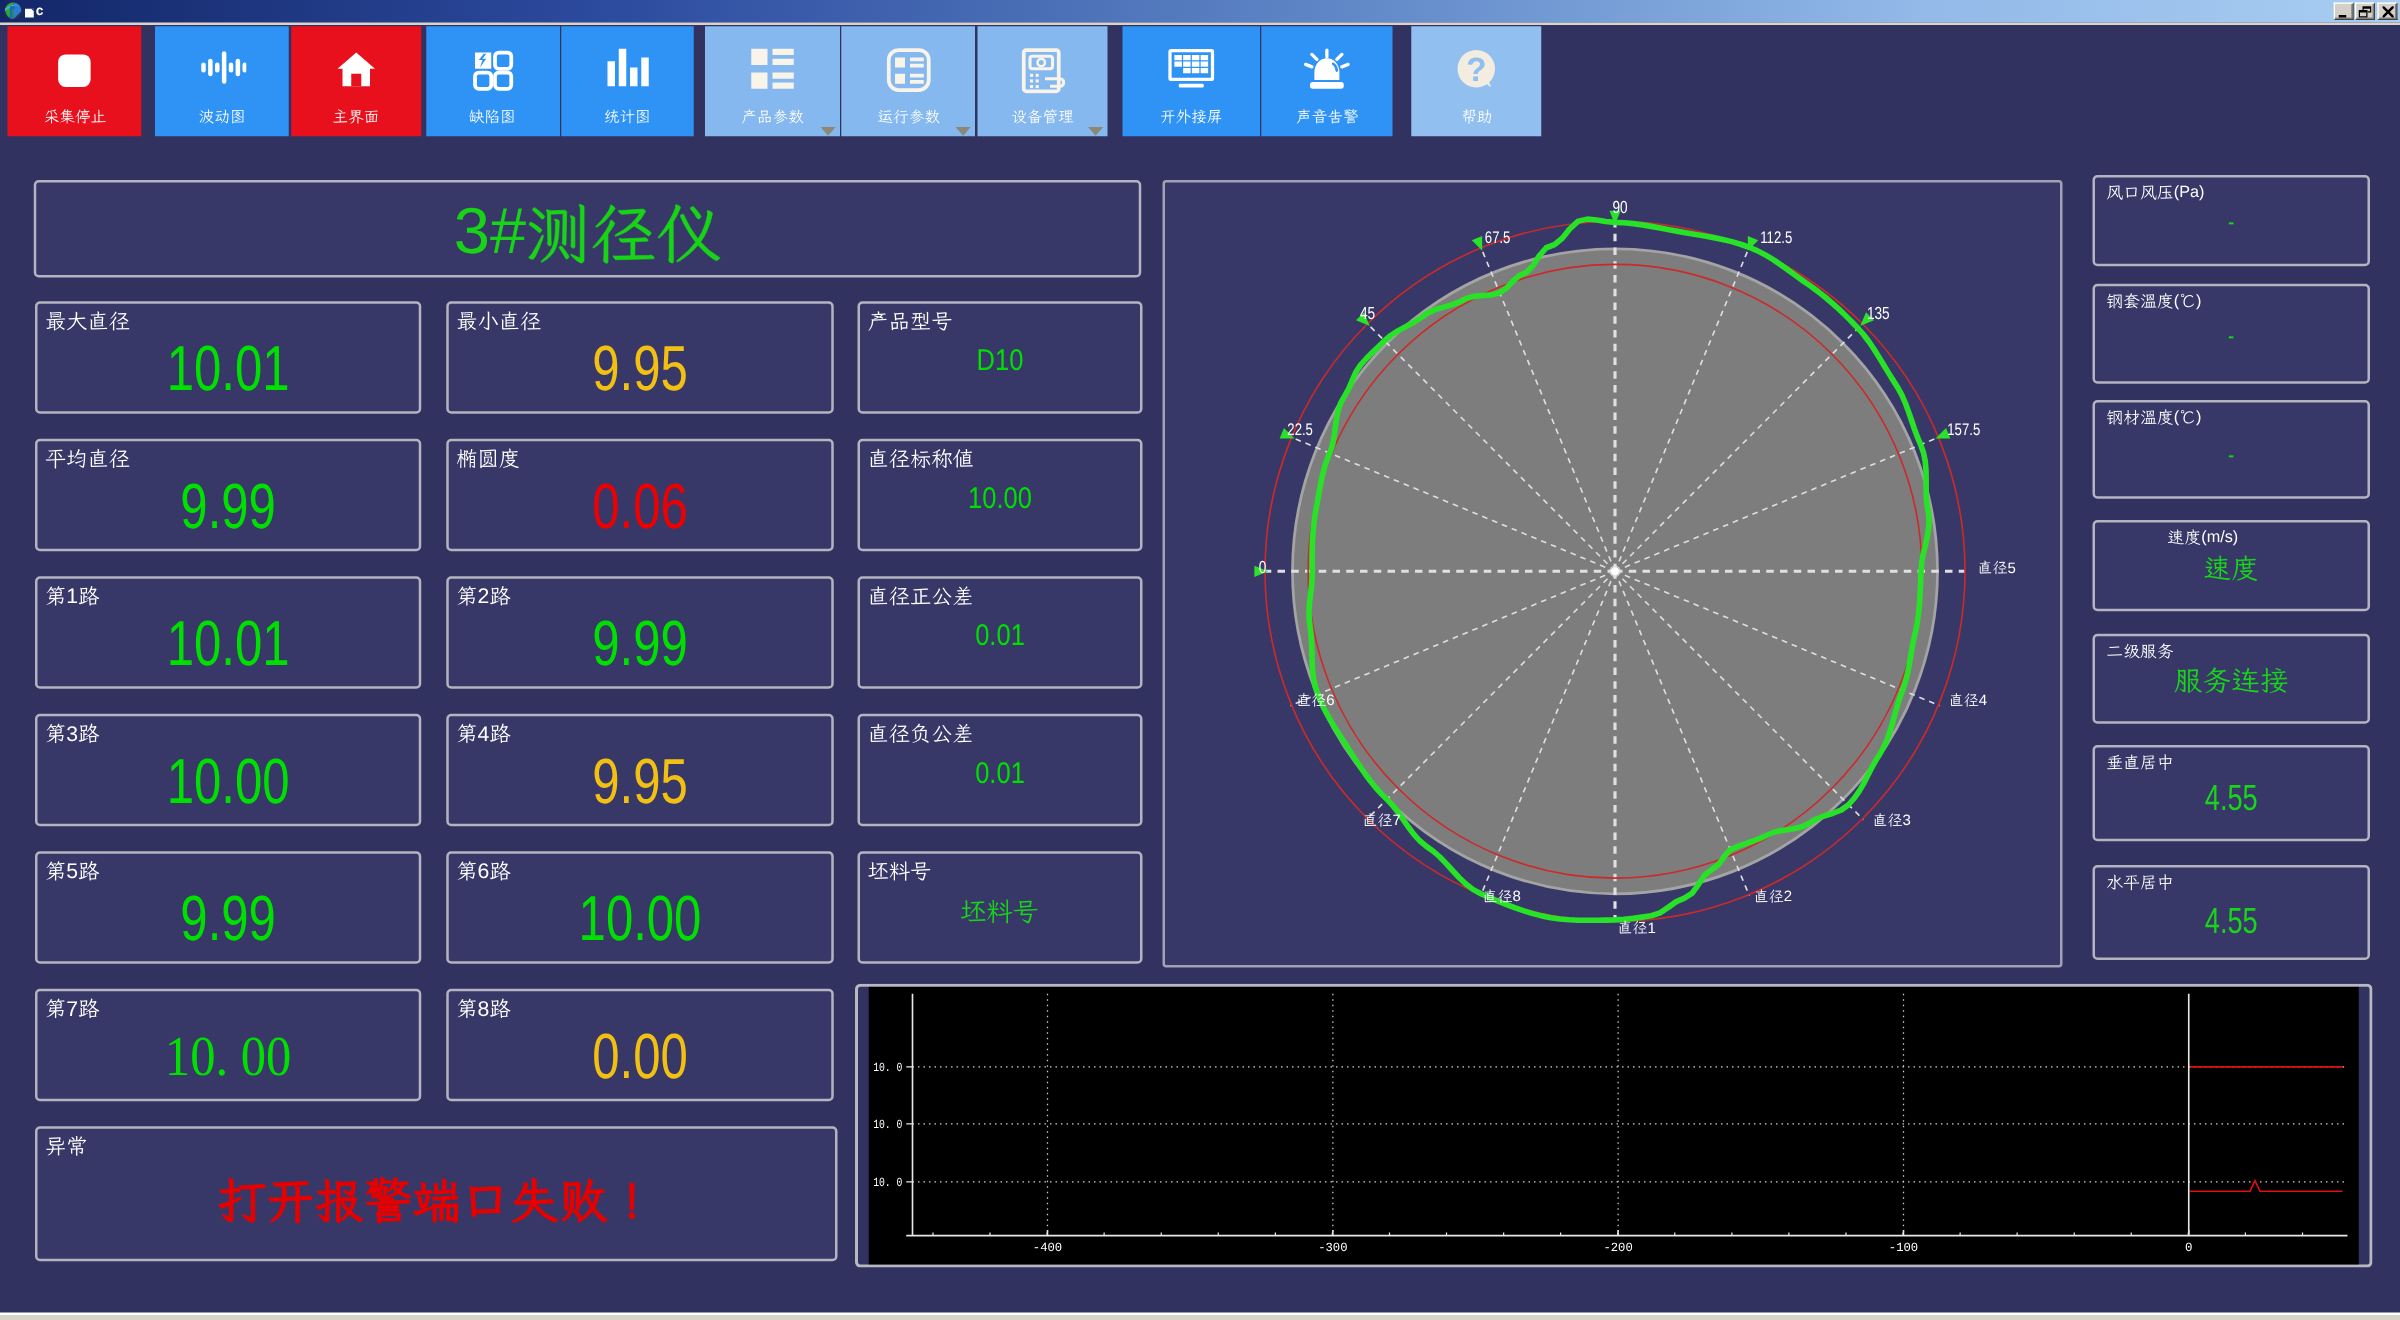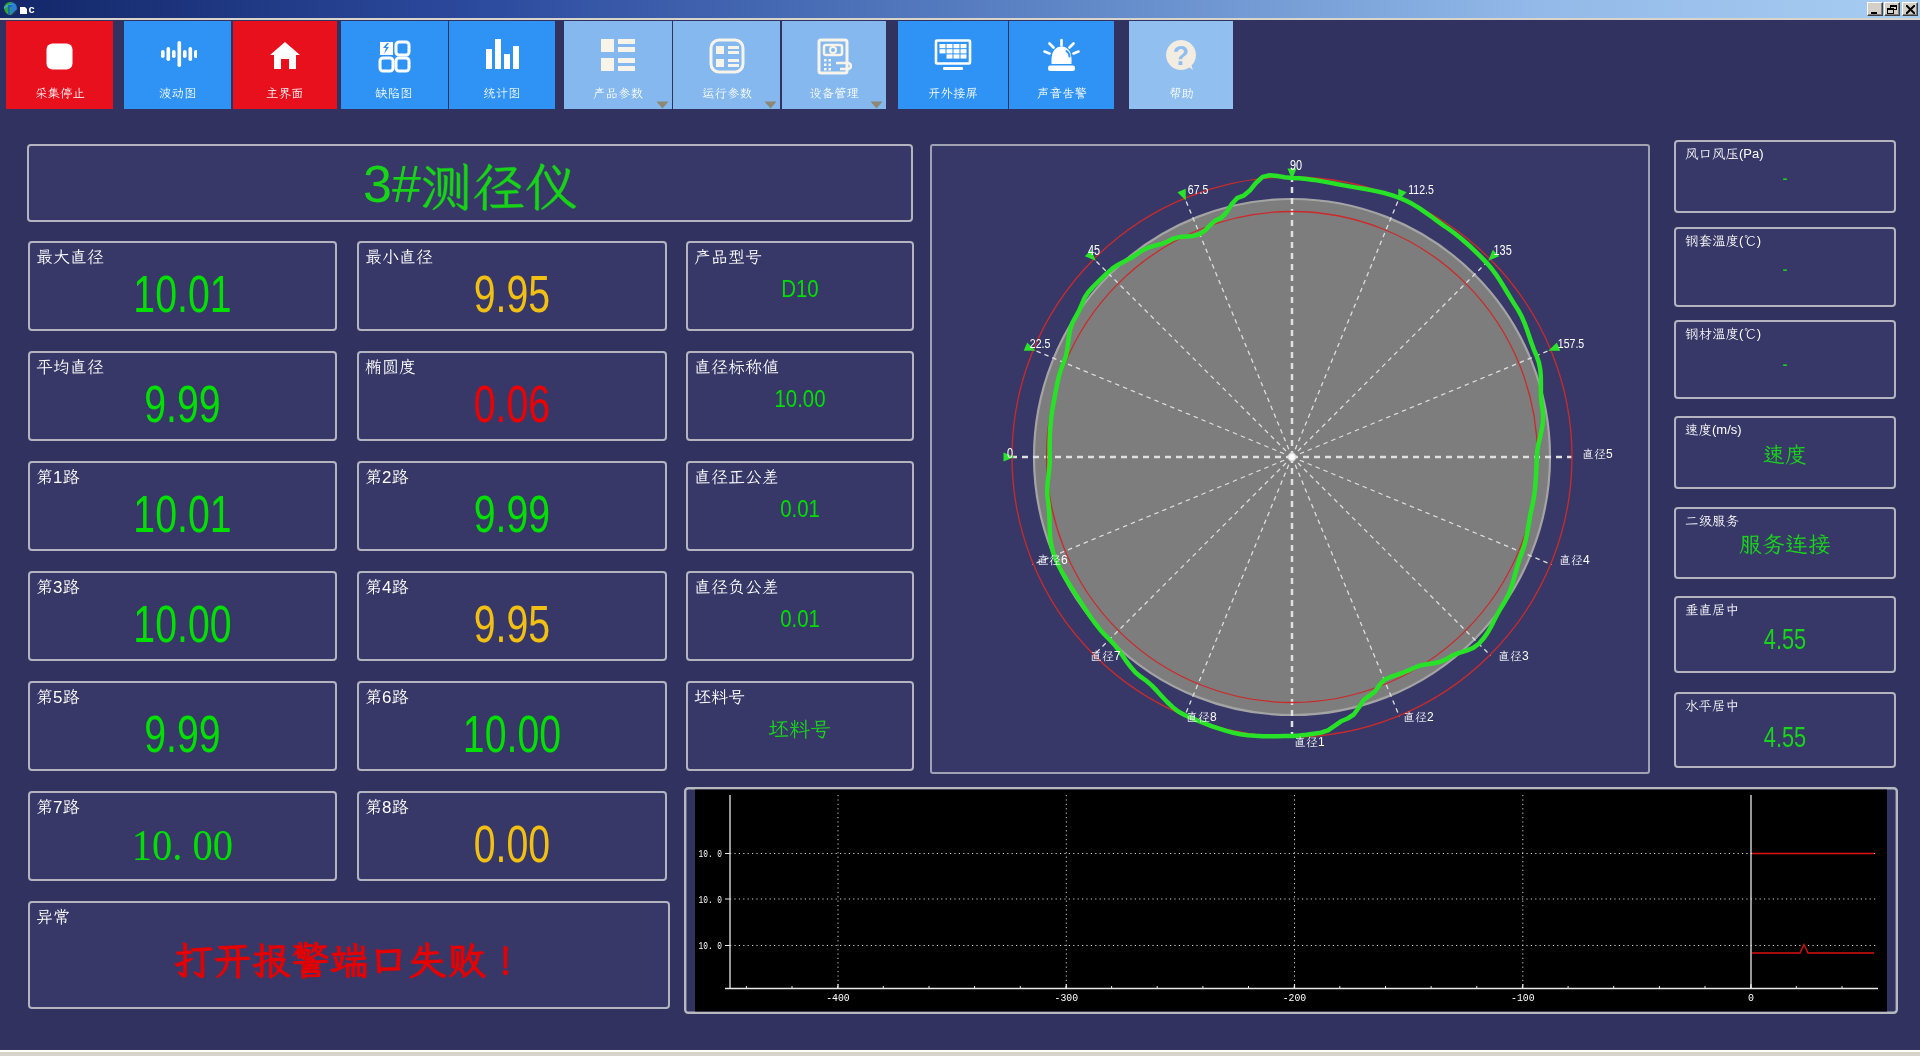--- a/index.html
+++ b/index.html
@@ -579,21 +579,21 @@
         <use href="#g94A2" fill="#ffffff" transform="translate(0.0,12.6) scale(0.013500,-0.013500)"></use>
         <use href="#g6750" fill="#ffffff" transform="translate(13.5,12.6) scale(0.013500,-0.013500)"></use>
         <use href="#g6E29" fill="#ffffff" transform="translate(27.0,12.6) scale(0.013500,-0.013500)"></use>
         <use href="#g5EA6" fill="#ffffff" transform="translate(40.5,12.6) scale(0.013500,-0.013500)"></use>
         <text x="54.0" y="11.6" font-family="Liberation Sans" font-size="13px" fill="#ffffff">(</text>
         <use href="#g2103" fill="#ffffff" transform="translate(58.3,12.6) scale(0.013500,-0.013500)"></use>
         <text x="71.8" y="11.6" font-family="Liberation Sans" font-size="13px" fill="#ffffff">)</text>
       </svg></div>
 <div class="val" style="left:1674px;top:354px;width:222px;font-size:20px;line-height:20px;color:#19d519;font-family:'Liberation Sans',sans-serif;transform:scaleX(0.75);transform-origin:center">-</div>
 <div class="box" style="left:1674px;top:416px;width:222px;height:73px"></div>
-<div class="abs" style="left:1685px;top:422px"><svg width="56.6" height="16.9" viewBox="0 0 56.6 16.9" style="overflow:visible">
+<div class="abs" style="left:1734px;top:422px"><svg width="56.6" height="16.9" viewBox="0 0 56.6 16.9" style="overflow:visible">
         <use href="#g901F" fill="#ffffff" transform="translate(0.0,12.6) scale(0.013500,-0.013500)"></use>
         <use href="#g5EA6" fill="#ffffff" transform="translate(13.5,12.6) scale(0.013500,-0.013500)"></use>
         <text x="27.0" y="11.6" font-family="Liberation Sans" font-size="13px" fill="#ffffff">(m/s)</text>
       </svg></div>
 <div class="abs" style="left:1763px;top:442px"><svg width="44.0" height="27.5" viewBox="0 0 44.0 27.5" style="overflow:visible">
         <use href="#g901F" fill="#19d519" transform="translate(0.0,20.5) scale(0.022000,-0.022000)"></use>
         <use href="#g5EA6" fill="#19d519" transform="translate(22.0,20.5) scale(0.022000,-0.022000)"></use>
       </svg></div>
 <div class="box" style="left:1674px;top:507px;width:222px;height:72px"></div>
 <div class="abs" style="left:1685px;top:513px"><svg width="54.0" height="16.9" viewBox="0 0 54.0 16.9" style="overflow:visible">

